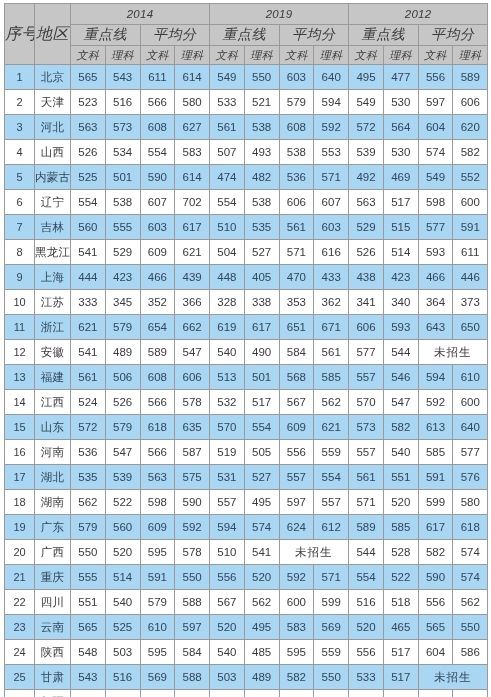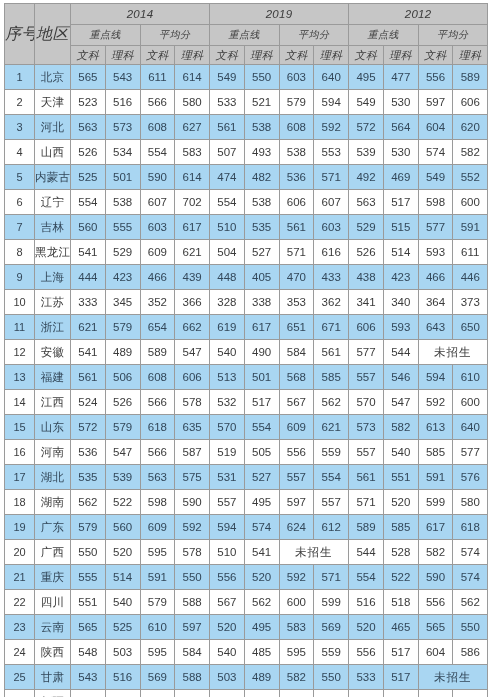--- a/index.html
+++ b/index.html
@@ -37,21 +37,21 @@
     white-space: nowrap;
   }
   
   thead th {
     background: #c6c6c6;
     color: #2b2b2b;
     font-size: 11px;
     font-style: italic;
   }
   th.h-year  { height: 20px; font-size: 11.5px; letter-spacing: .3px; }
-  th.h-cat   { height: 20px; font-size: 10px; letter-spacing: .5px; }
+  th.h-cat   { height: 20px; font-size: 14px; letter-spacing: .5px; }
   th.h-sub   { height: 18px; font-size: 11px; letter-spacing: .5px; }
   th.h-corner{ font-size: 16px; letter-spacing: .5px; }
   
   tbody td {
     height: 24px;
     font-size: 11.5px;
     color: #3f3f3f;
   }
   tbody tr.odd td {
     background: #a9d6f2;

